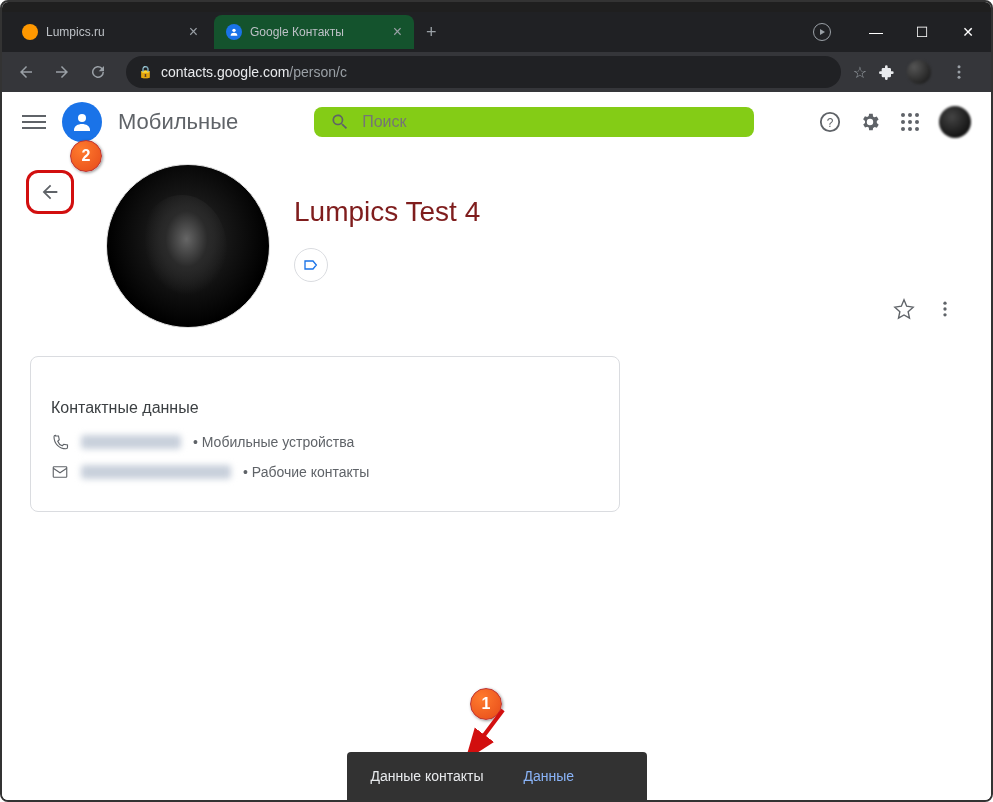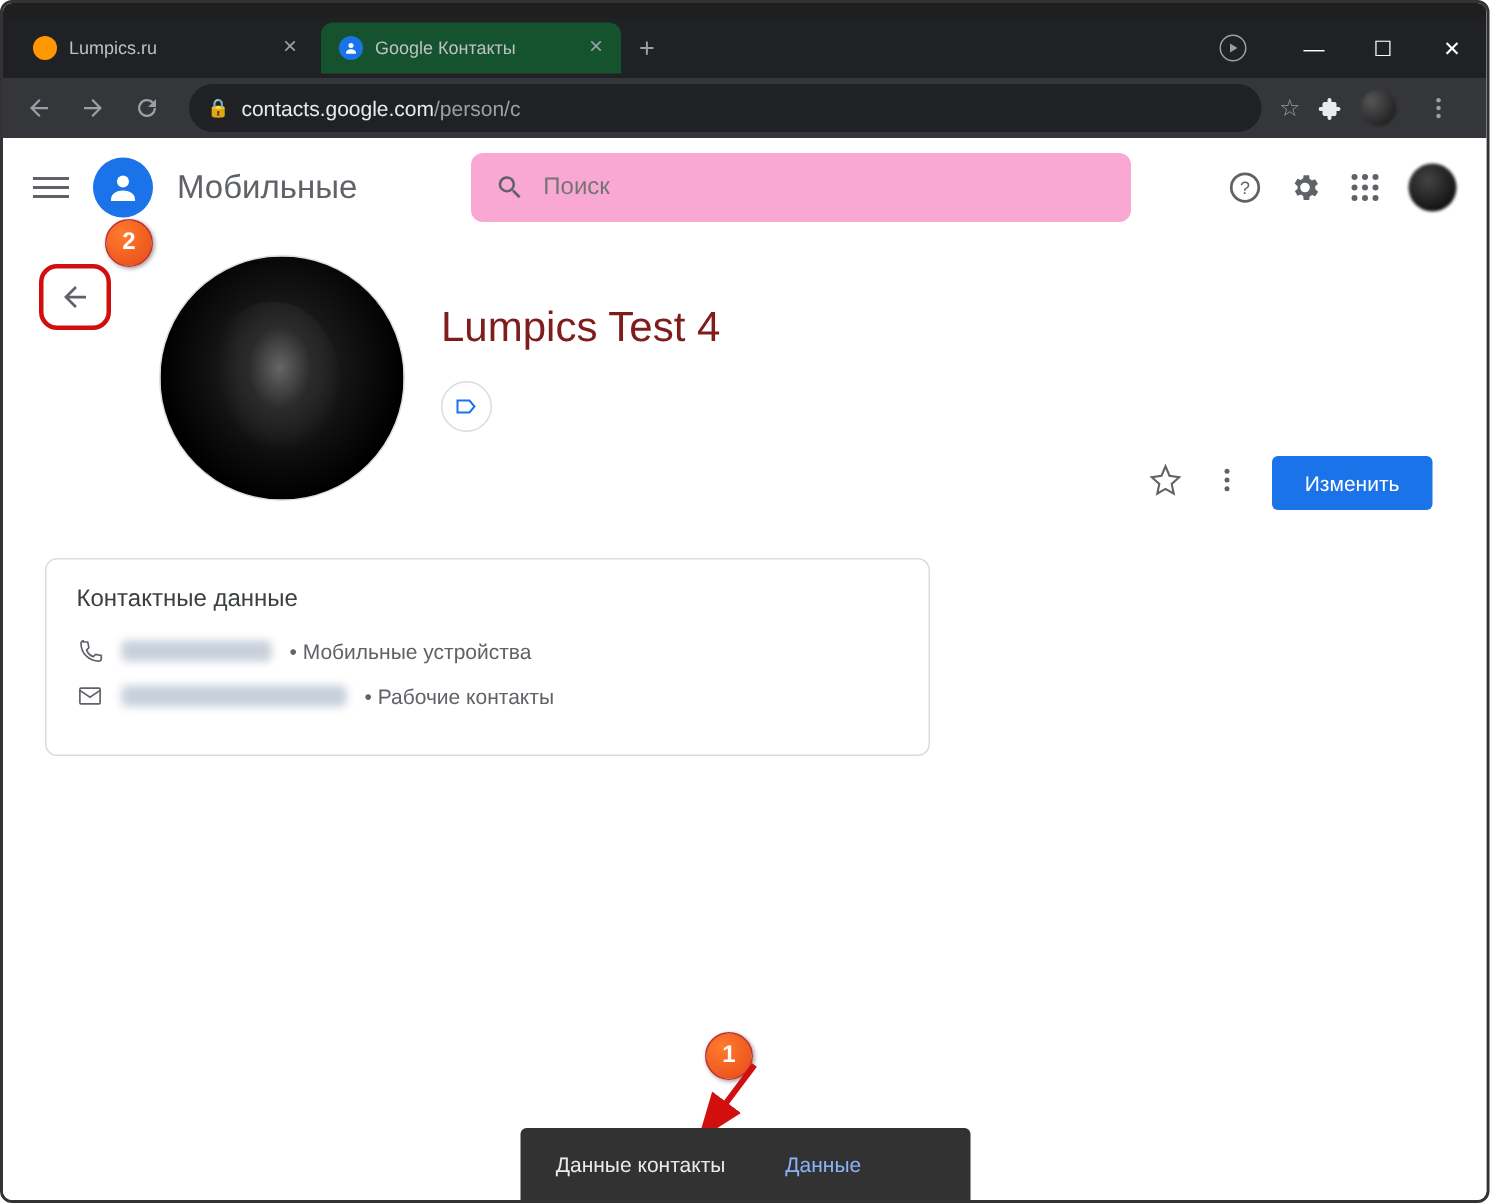--- a/index.html
+++ b/index.html
@@ -28,21 +28,21 @@
 .star { color: #9aa0a6; }
 .ext { width: 16px; height: 16px; color: #fff; }
 .profile-icon { width: 24px; height: 24px; border-radius: 50%; background: radial-gradient(circle at 30% 30%, #555 0%, #111 100%); filter: blur(1px); }
 .content { background: #fff; height: calc(100% - 90px); position: relative; }
 .header { display: flex; align-items: center; padding: 10px 20px; gap: 16px; }
 .menu-icon { width: 24px; cursor: pointer; color: #5f6368; }
 .menu-icon div { height: 2px; background: #5f6368; margin: 4px 0; }
 .logo { width: 40px; height: 40px; border-radius: 50%; background: #1a73e8; display: flex; align-items: center; justify-content: center; }
 .logo svg { width: 24px; height: 24px; fill: #fff; }
 .app-title { font-size: 22px; color: #5f6368; font-weight: 400; }
-.search-box { background: #f9a8d4; border-radius: 8px; height: 46px; display: flex; align-items: center; padding: 0 16px; flex: 0 0 440px; margin-left: 60px; }
+.search-box { background: #84cc16; border-radius: 8px; height: 30px; display: flex; align-items: center; padding: 0 16px; flex: 0 0 440px; margin-left: 60px; }
 .search-box svg { width: 20px; height: 20px; fill: #5f6368; margin-right: 12px; }
 .search-box input { border: none; background: transparent; font-size: 16px; color: #5f6368; outline: none; flex: 1; }
 .header-right { margin-left: auto; display: flex; align-items: center; gap: 18px; color: #5f6368; }
 .hicon { width: 22px; height: 22px; cursor: pointer; display: flex; align-items: center; justify-content: center; }
 .hicon svg { width: 22px; height: 22px; fill: #5f6368; }
 .apps-grid { display: grid; grid-template-columns: repeat(3, 4px); grid-template-rows: repeat(3, 4px); gap: 3px; }
 .apps-grid span { background: #5f6368; border-radius: 50%; }
 .avatar-h { width: 32px; height: 32px; border-radius: 50%; background: radial-gradient(circle at 40% 35%, #444 0%, #000 100%); filter: blur(1px); }
 .main { padding: 4px 28px; }
 .back-row { position: relative; }
@@ -55,21 +55,21 @@
 .contact-info { margin-left: 24px; padding-top: 32px; }
 .contact-name { font-size: 28px; color: #7f1d1d; font-weight: 400; }
 .label-icon { margin-top: 20px; width: 34px; height: 34px; border: 1px solid #dadce0; border-radius: 50%; display: flex; align-items: center; justify-content: center; cursor: pointer; }
 .label-icon svg { width: 16px; height: 16px; fill: none; stroke: #1a73e8; stroke-width: 2; }
 .actions { display: flex; align-items: center; justify-content: flex-end; gap: 20px; padding-right: 8px; margin-top: -30px; }
 .star-btn, .more-btn { color: #5f6368; cursor: pointer; }
 .star-btn svg { width: 22px; height: 22px; fill: none; stroke: #5f6368; stroke-width: 1.5; }
 .more-btn svg { width: 20px; height: 20px; fill: #5f6368; }
 .edit-btn { background: #1a73e8; color: #fff; border: none; padding: 10px 22px; border-radius: 4px; font-size: 14px; cursor: pointer; font-weight: 500; }
 .card { border: 1px solid #dadce0; border-radius: 8px; padding: 18px 20px; margin-top: 32px; max-width: 590px; }
-.card-title { font-size: 16px; color: #3c4043; margin-bottom: 16px; font-weight: 400; }
+.card-title { font-size: 16px; color: #3c4043; margin-bottom: 16px; font-weight: 400; margin-top: 24px; }
 .crow { display: flex; align-items: center; font-size: 14px; color: #5f6368; margin-bottom: 12px; gap: 12px; }
 .crow svg { width: 18px; height: 18px; fill: none; stroke: #5f6368; stroke-width: 1.5; flex-shrink: 0; }
 .blur-val { background: #c8d0db; height: 14px; border-radius: 3px; filter: blur(3px); }
 .toast { position: absolute; bottom: 0; left: 50%; transform: translateX(-50%); background: #323232; color: #e8eaed; padding: 16px 24px; display: flex; align-items: center; gap: 40px; font-size: 14px; min-width: 300px; border-radius: 4px 4px 0 0; }
 .toast-action { color: #8ab4f8; font-weight: 500; cursor: pointer; }
 .annot1 { position: absolute; bottom: 80px; left: 468px; width: 32px; height: 32px; border-radius: 50%; background: radial-gradient(circle at 35% 30%, #ff7b2e, #e64a19); border: 1px solid #b33; display: flex; align-items: center; justify-content: center; color: #fff; font-weight: bold; font-size: 16px; box-shadow: 1px 1px 3px rgba(0,0,0,.4); }
 .arrow1 { position: absolute; bottom: 28px; left: 456px; width: 70px; height: 70px; pointer-events: none; }
 </style>
 </head>
 <body>
@@ -209,21 +209,20 @@
 
     <div class="actions">
       <div class="star-btn"><svg viewBox="0 0 24 24">
             <path d="M12 2l2.9 6.9L22 10l-5.5 4.9L18 22l-6-3.5L6 22l1.5-7.1L2 10l7.1-1.1z"></path>
           </svg></div>
       <div class="more-btn"><svg viewBox="0 0 24 24">
             <circle cx="12" cy="5" r="2"></circle>
             <circle cx="12" cy="12" r="2"></circle>
             <circle cx="12" cy="19" r="2"></circle>
           </svg></div>
-      <button class="edit-btn">Изменить</button>
     </div>
 
     <div class="card">
       <div class="card-title">Контактные данные</div>
       <div class="crow">
         <svg viewBox="0 0 24 24">
             <path d="M6 3c-1 0-2 1-2 2 0 9 7 16 16 16 1 0 2-1 2-2v-3l-5-1-2 2c-3-1-5-3-6-6l2-2-1-5H6z"></path>
           </svg>
         <span class="blur-val" style="width:100px"></span>
         <span>• Мобильные устройства</span>

